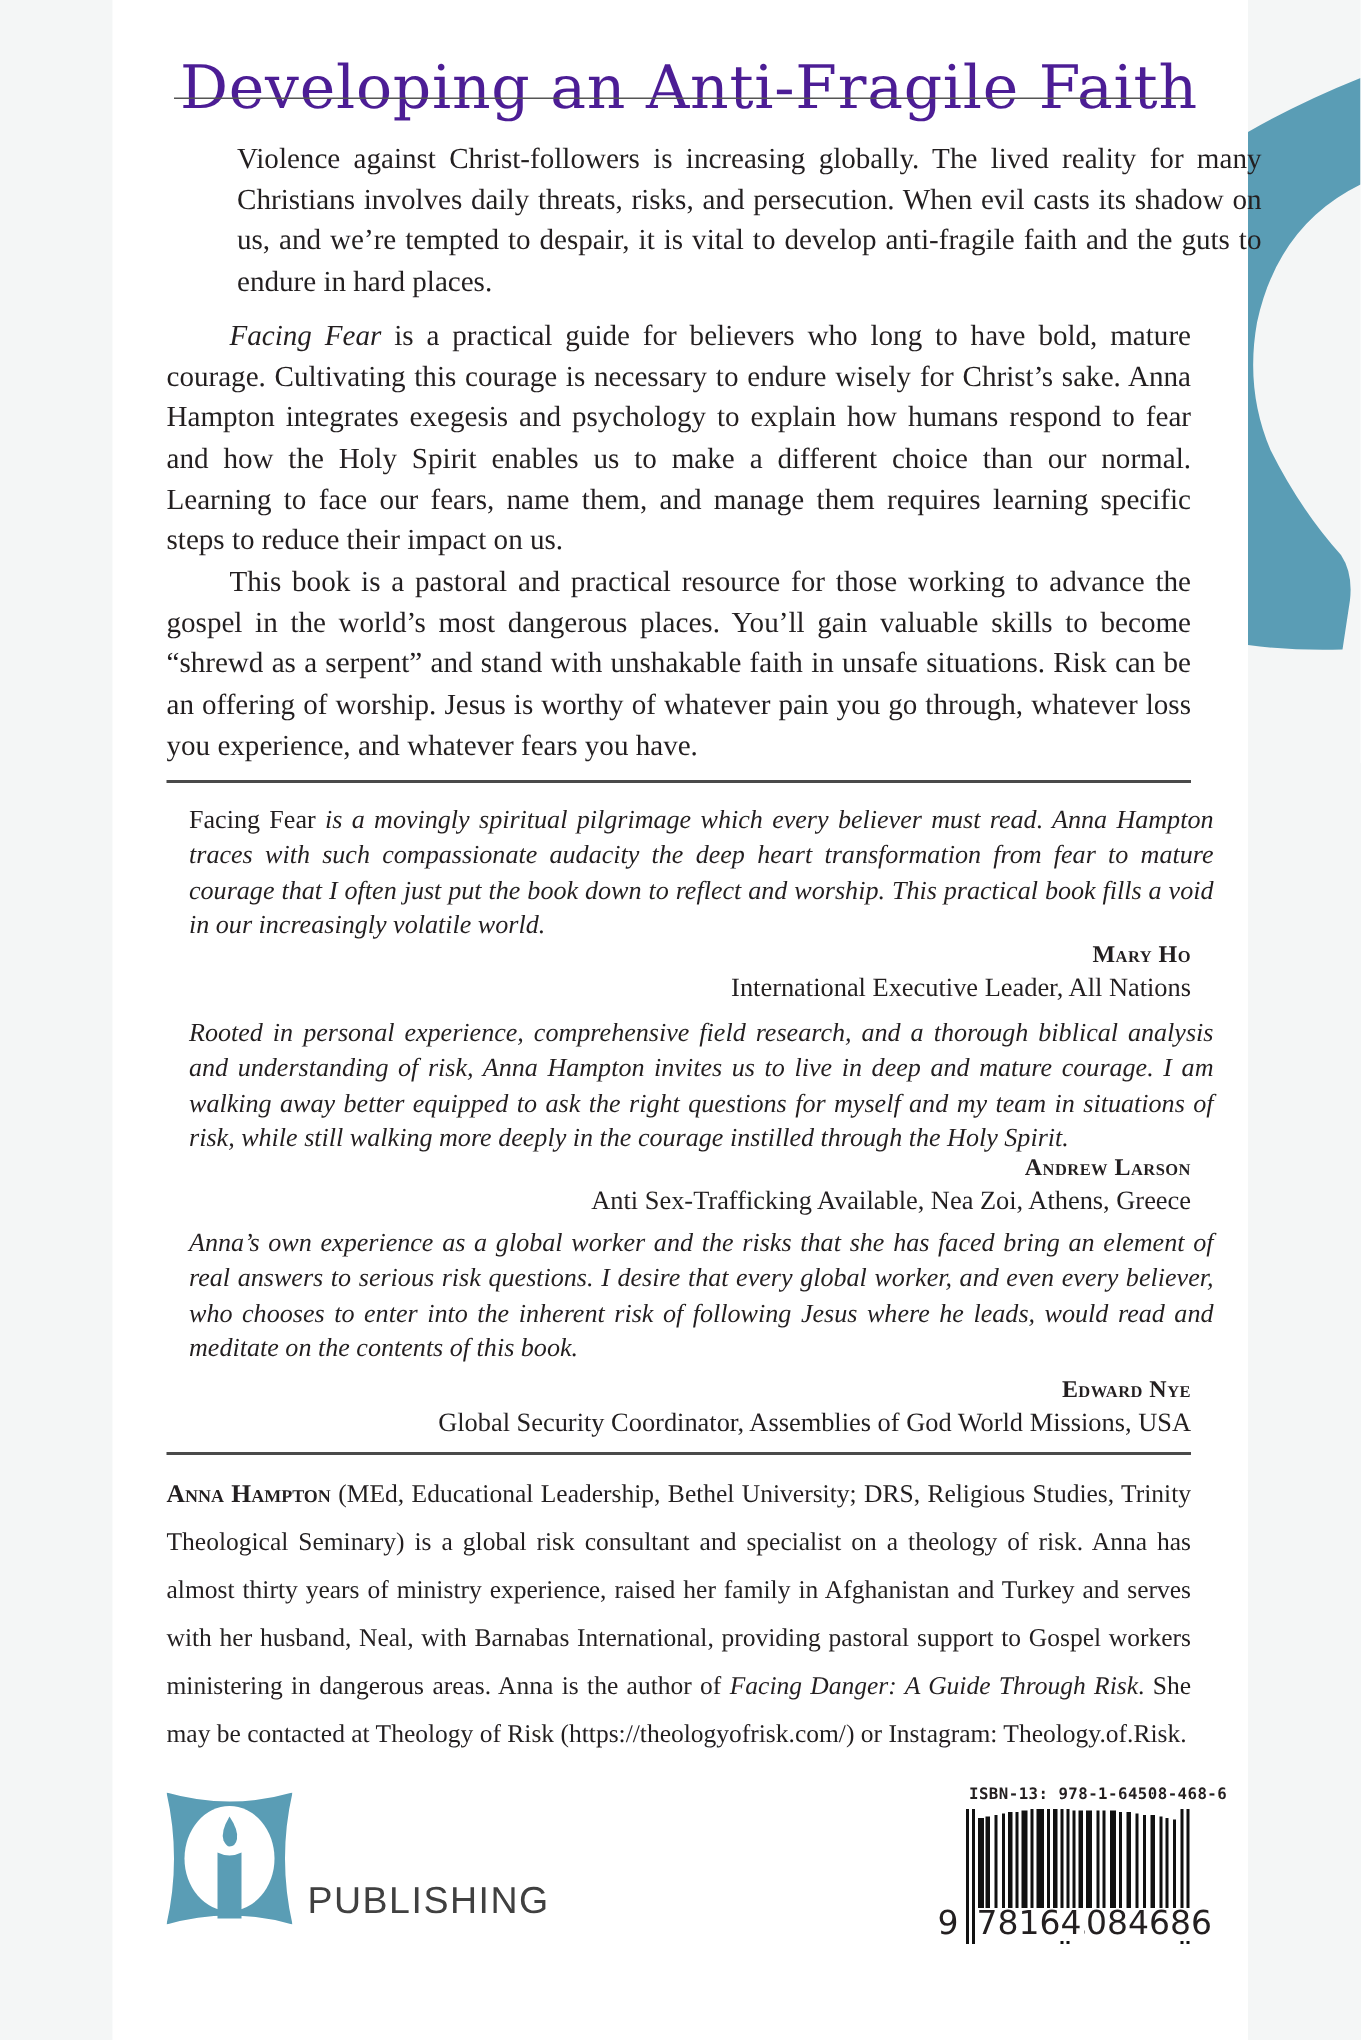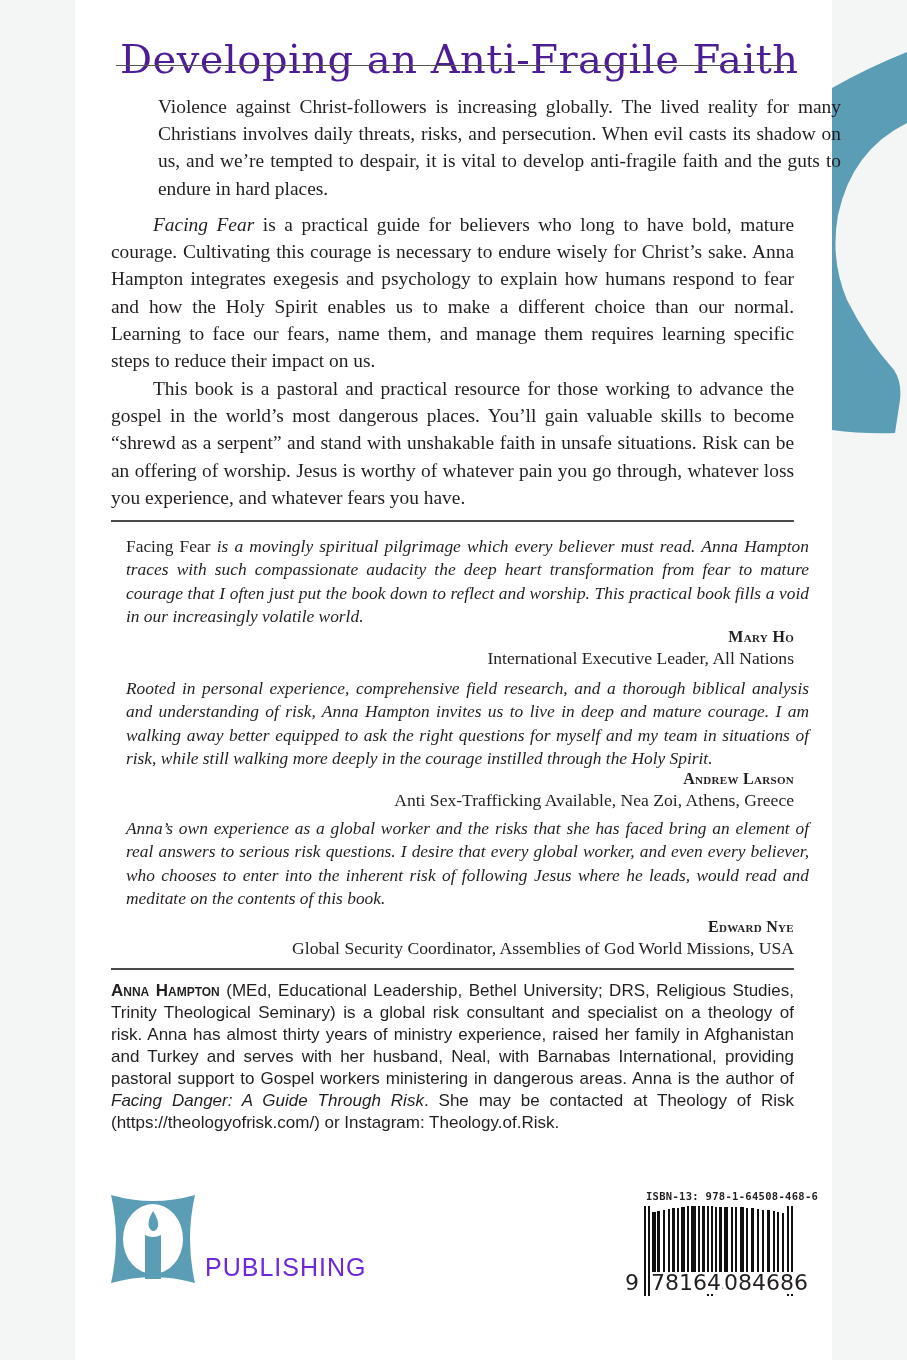--- a/index.html
+++ b/index.html
@@ -45,39 +45,39 @@
   .who {
     position:absolute; right:113px; text-align:right;
     font-size:16px; font-weight:bold; font-variant:small-caps; letter-spacing:0.3px;
   }
   .role {
     position:absolute; right:113px; 
     font-size:17.6px;
   }
   .bio {
     position:absolute; left:111px; width:683px;
-    font-family:Liberation Sans, sans-serif;
-    font-size:17px; line-height:22px; text-align:justify; margin:0;
+    font-family:Liberation Serif, serif;
+    font-size:17px; line-height:32px; text-align:justify; margin:0;
     color:#231f20;
   }
   .bio .name { font-weight:bold; font-variant:small-caps; font-size:17px; }
   .bio em { font-style:italic; }
   .logo {
     position:absolute; left:111px; top:1195px; width:260px; height:115px;
   }
   .logo-mark { position:absolute; left:0; top:0; width:84px; height:88px; }
   .logo-w {
     position:absolute; left:93px; top:2px;
     font-family:"Liberation Sans", sans-serif; font-weight:bold;
     font-size:29px; line-height:27px; color:#2b3a4a; letter-spacing:0.5px;
   }
   .logo-p {
     position:absolute; left:94px; top:59px;
     font-family:"Liberation Sans", sans-serif;
-    font-size:25px; line-height:27px; color:#6d28d9; letter-spacing:1px;
+    font-size:25px; line-height:27px; color:#404040; letter-spacing:1px;
   }
   .avail {
     position:absolute; left:0; top:90px;
     font-family:"Liberation Sans", sans-serif;
     font-size:18.5px; color:#231f20; white-space:nowrap; letter-spacing:-0.2px;
   }
   .barcode {
     position:absolute; left:620px; top:1190px; width:205px; height:120px;
   }
   .isbn-text {

